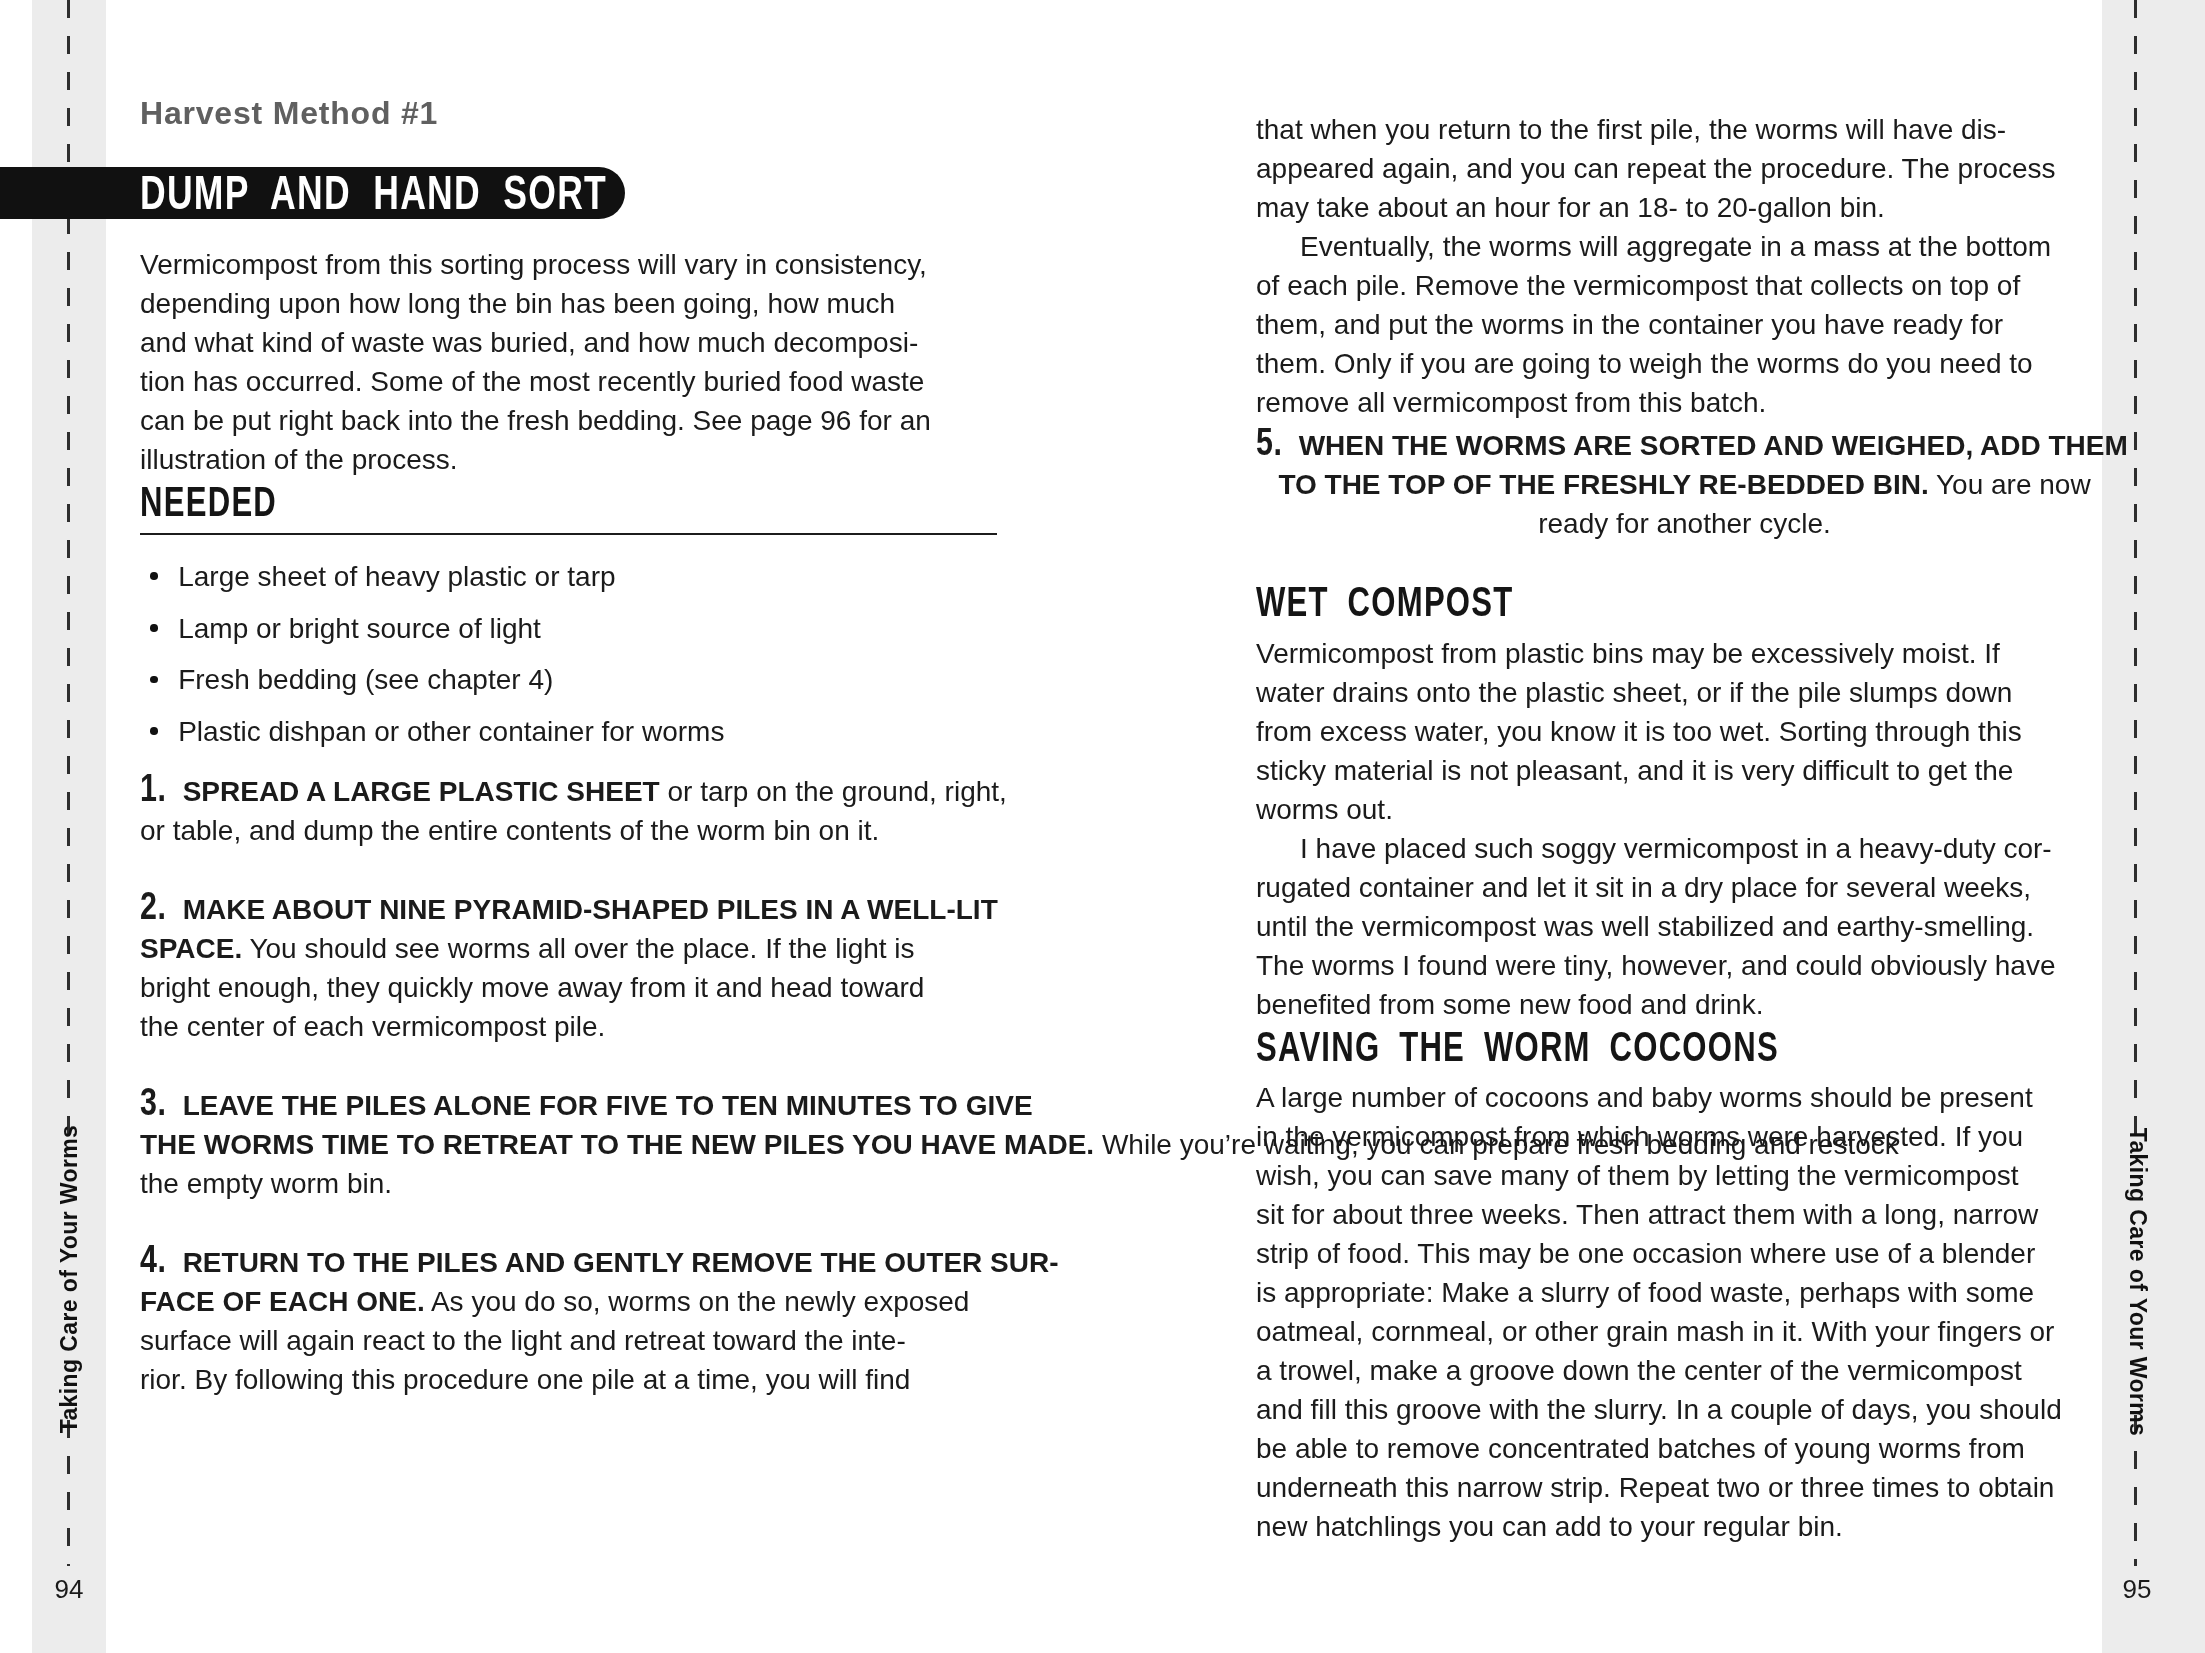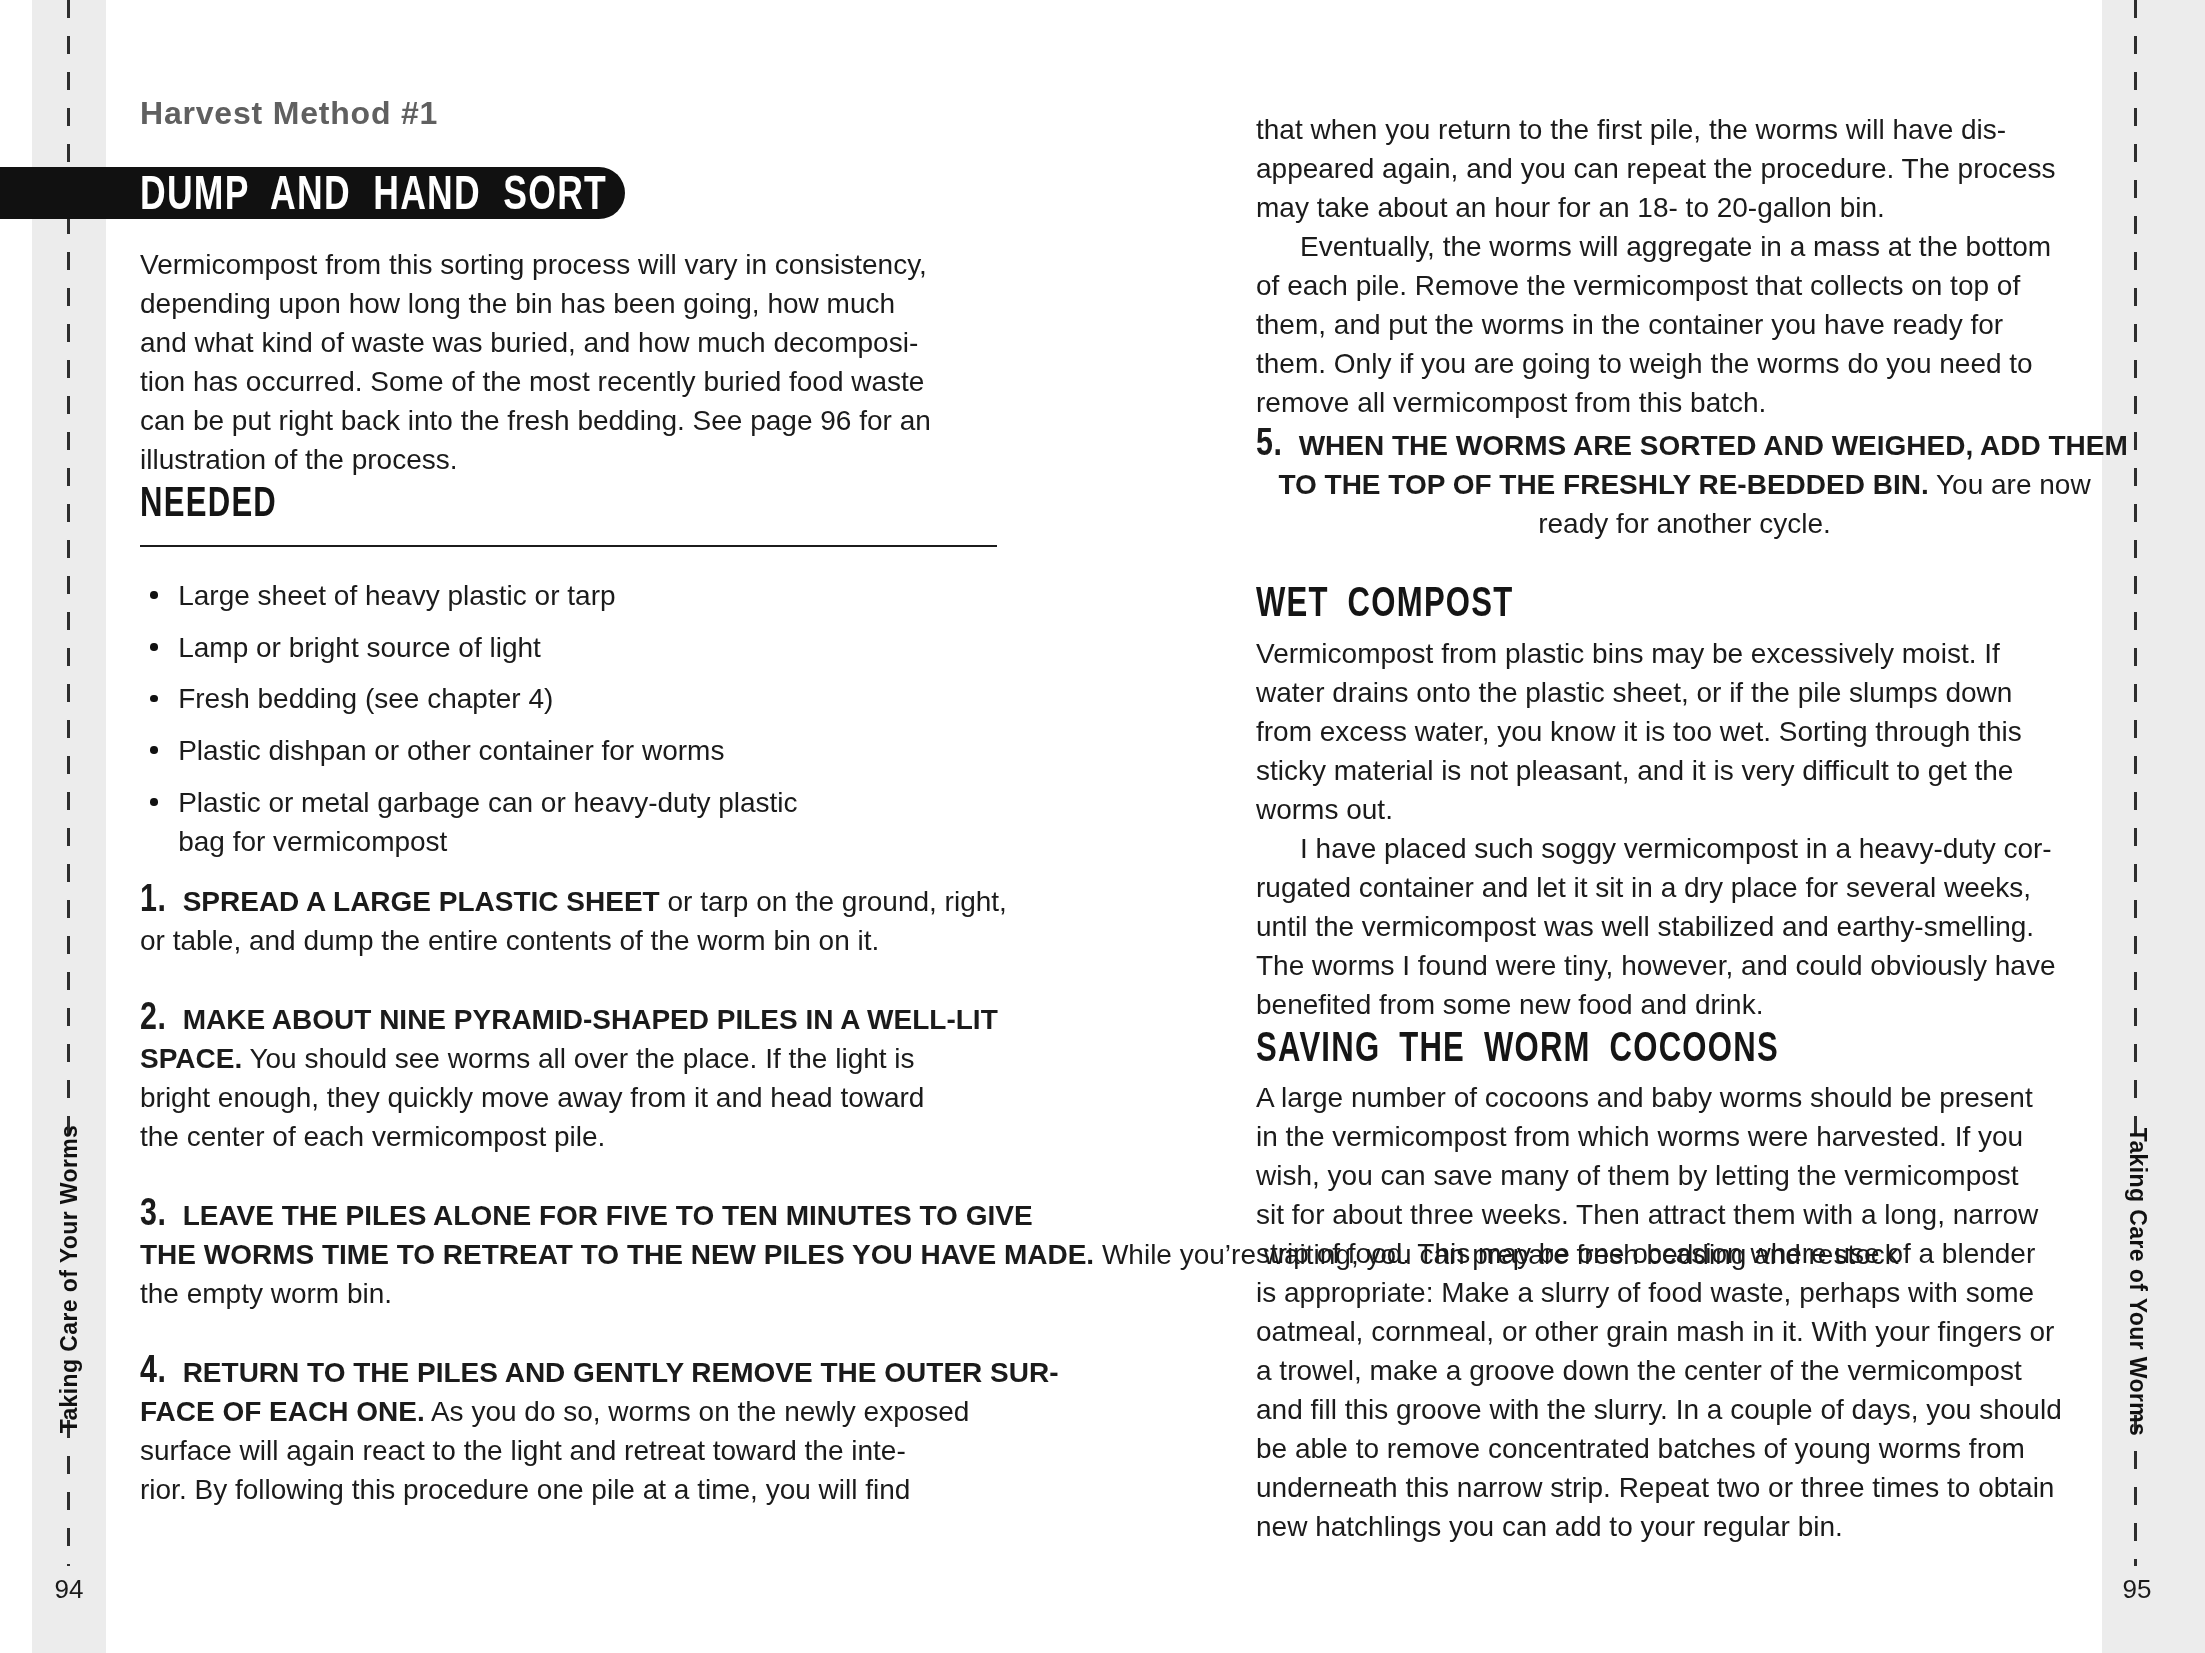--- a/index.html
+++ b/index.html
@@ -47,21 +47,21 @@
   .col-left{left:140px;top:245px;}
   .col-right{left:1256px;top:110px;}
 
   p.body{margin:0;white-space:pre;}
   p.body.indent{text-indent:44px;}
   p.step{margin:0 0 36px 0;white-space:pre;}
   .stepnum{display:inline-block;font-weight:700;font-size:39px;transform:scaleX(.78);transform-origin:0 50%;margin-right:8.5px;letter-spacing:0.8px;}
   .step b{font-weight:700;}
 
   h3.head{margin:0 0 8.5px 0;font-size:42px;line-height:46px;font-weight:700;color:#151515;}
-  h3.ruled{border-bottom:2.5px solid #1c1c1c;padding-bottom:20px;margin-bottom:29px;}
+  h3.ruled{border-bottom:2.5px solid #1c1c1c;padding-bottom:8px;margin-bottom:22px;}
   h3 .disp{font-size:42px;}
 
   .mb34{margin-bottom:29px;}
   .mb48{margin-bottom:41px;}
   .mb30{margin-bottom:25.4px;text-align:center;}
   .mb26{margin-bottom:22px;}
   .mb0{margin-bottom:0;}
 
   ul.needed{list-style:none;margin:0 0 17px 0;padding:0;}
   ul.needed li{display:flex;margin:0 0 12.7px 0;}
@@ -106,25 +106,20 @@
           <span class="dot"></span>
           <span class="li-text">Lamp or bright source of light</span>
         </li>
       <li>
           <span class="dot"></span>
           <span class="li-text">Fresh bedding (see chapter 4)</span>
         </li>
       <li>
           <span class="dot"></span>
           <span class="li-text">Plastic dishpan or other container for worms</span>
-        </li>
-      <li>
-          <span class="dot"></span>
-          <span class="li-text">Plastic or metal garbage can or heavy-duty plastic
-bag for vermicompost</span>
         </li>
     </ul>
 
     <p class="step"><span class="stepnum">1.</span><b>SPREAD A LARGE PLASTIC SHEET</b><span> or tarp on the ground, right,
 or table, and dump the entire contents of the worm bin on it.</span></p>
     <p class="step"><span class="stepnum">2.</span><b>MAKE ABOUT NINE PYRAMID-SHAPED PILES IN A WELL-LIT
 SPACE.</b><span> You should see worms all over the place. If the light is
 bright enough, they quickly move away from it and head toward
 the center of each vermicompost pile.</span></p>
     <p class="step"><span class="stepnum">3.</span><b>LEAVE THE PILES ALONE FOR FIVE TO TEN MINUTES TO GIVE

